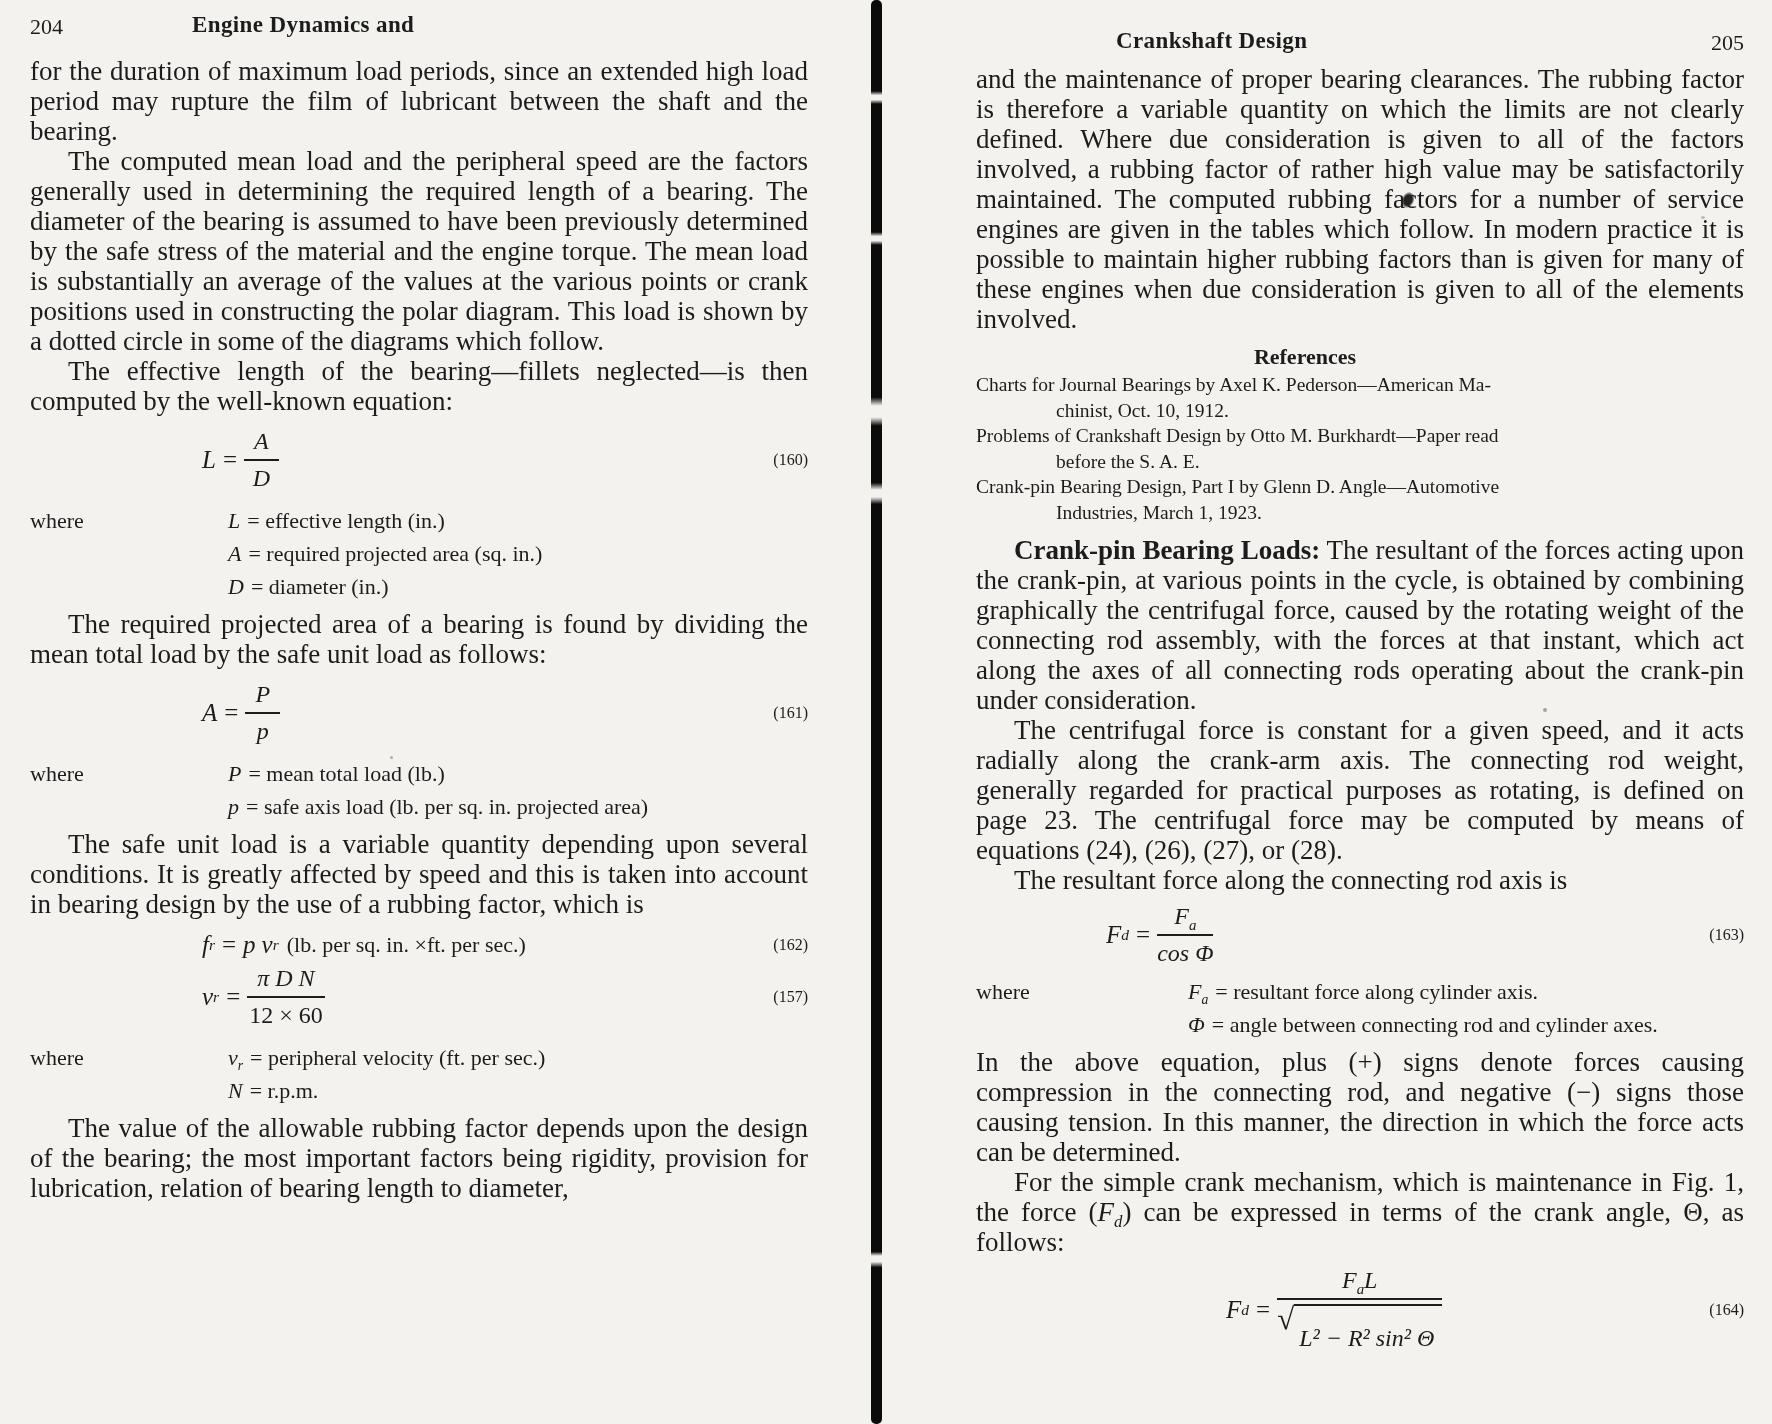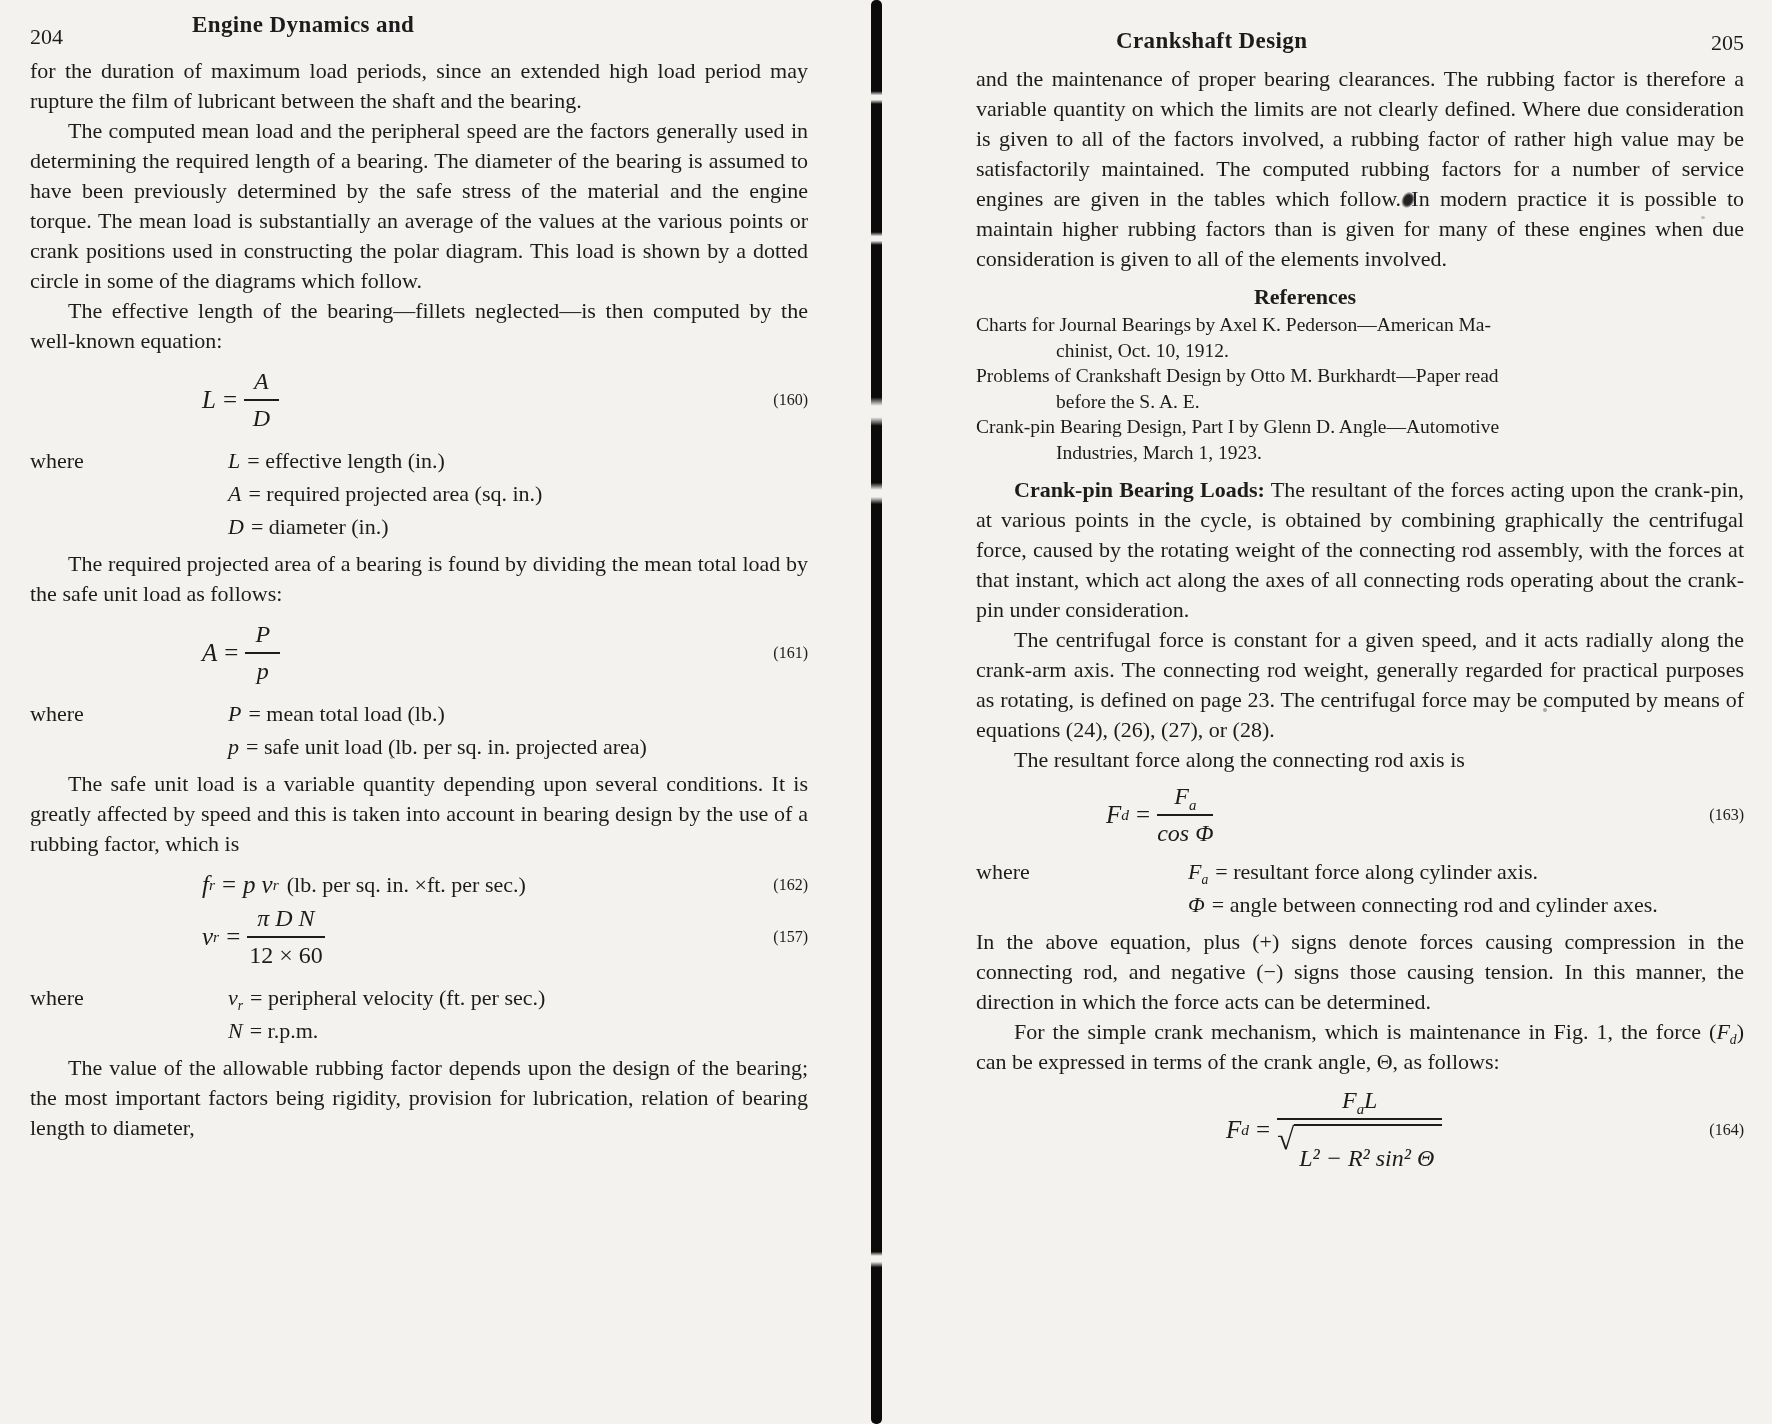--- a/index.html
+++ b/index.html
@@ -12,26 +12,26 @@
   }
   .page { position:absolute; top:0; height:1424px; }
   .page-left  { left:0;    width:872px; padding:12px 64px 0 30px; }
   .page-right { left:884px; width:888px; padding:20px 28px 0 92px; }
 
   
   .pg-head { position:relative; height:44px; font-size:22px; }
   .pg-head .head-title { font-weight:bold; font-size:23px; letter-spacing:.4px; position:absolute; top:0; white-space:nowrap; }
   .page-left  .head-title { left:162px; }
   .page-right .head-title { left:140px; top:8px; }
-  .pg-head .pnum { position:absolute; top:12px; }
+  .pg-head .pnum { position:absolute; top:2px; }
   .page-left  .pnum { left:0; }
   .page-right .pnum { right:0; top:10px; }
 
   
-  p.body { font-size:22px; line-height:30px; text-align:justify; text-align-last:left; }
+  p.body { font-size:27px; line-height:30px; text-align:justify; text-align-last:left; }
   p.indent { text-indent:38px; }
   .lead-bold { font-weight:bold; }
 
   
   .where { display:flex; font-size:22px; line-height:33px; margin:4px 0 6px 0; }
   .page-left  .wlabel { width:182px; flex:none; }
   .page-right .wlabel { width:196px; flex:none; }
   .defs { flex:1;margin-left:16px; }
   .def  { text-align:left; }
   .dsym i { font-style:italic; }
@@ -133,21 +133,21 @@
           <span class="fden"><i class="var">p</i></span>
         </span>
     </span>
     <span class="eq-tag">(161)</span>
   </div>
 
   <div class="where">
     <span class="wlabel">where</span>
     <span class="defs">
       <span class="def"><span class="dsym"><i>P</i><sub></sub></span><span class="dtext">= mean total load (lb.)</span></span><br>
-      <span class="def"><span class="dsym"><i>p</i><sub></sub></span><span class="dtext">= safe unit load (lb. per sq. in. projected area)</span></span>
+      <span class="def"><span class="dsym"><i>p</i><sub></sub></span><span class="dtext">= safe axis load (lb. per sq. in. projected area)</span></span>
     </span>
   </div>
 
   <p class="body indent">The safe unit load is a variable quantity depending upon several conditions.  It is greatly affected by speed and this is taken into account in bearing design by the use of a rubbing factor, which is</p>
 
   <div class="eq-row" style="margin-bottom:4px;">
     <span class="eq-body ind-l">
       <i class="var">f</i>
         <sub>r</sub>
         <span class="rel">=</span>

